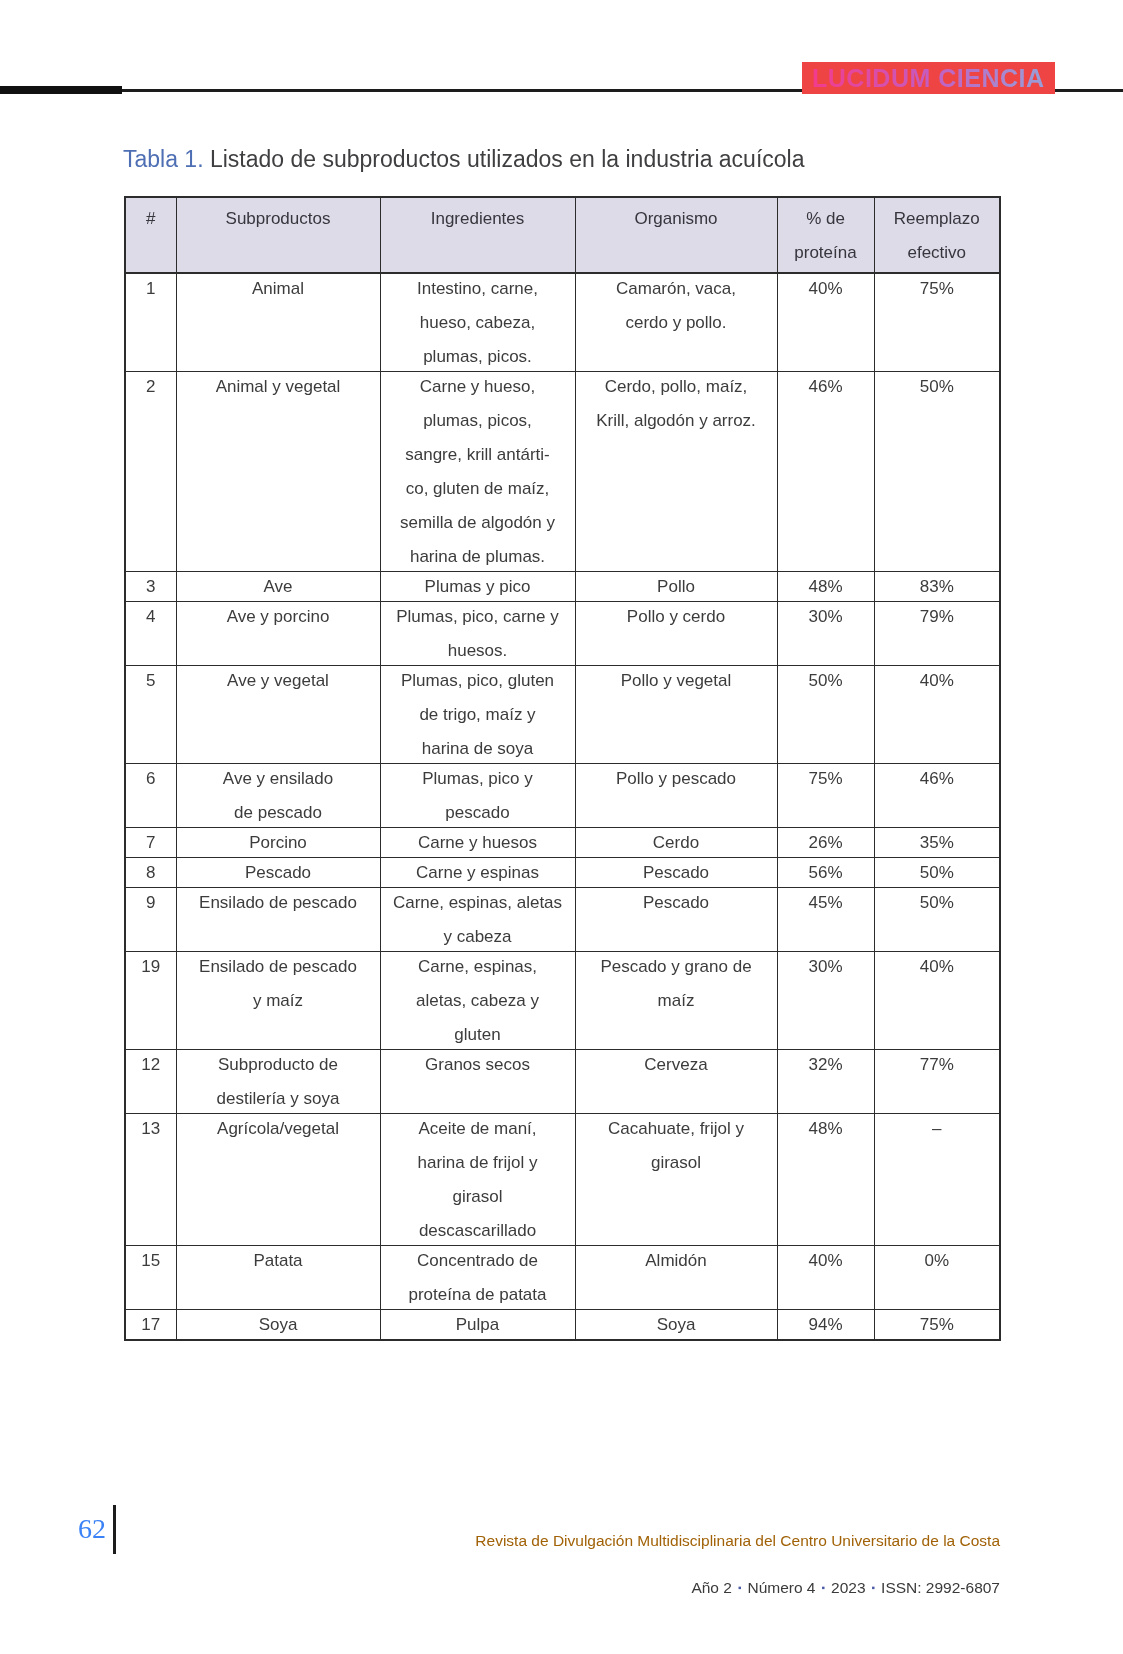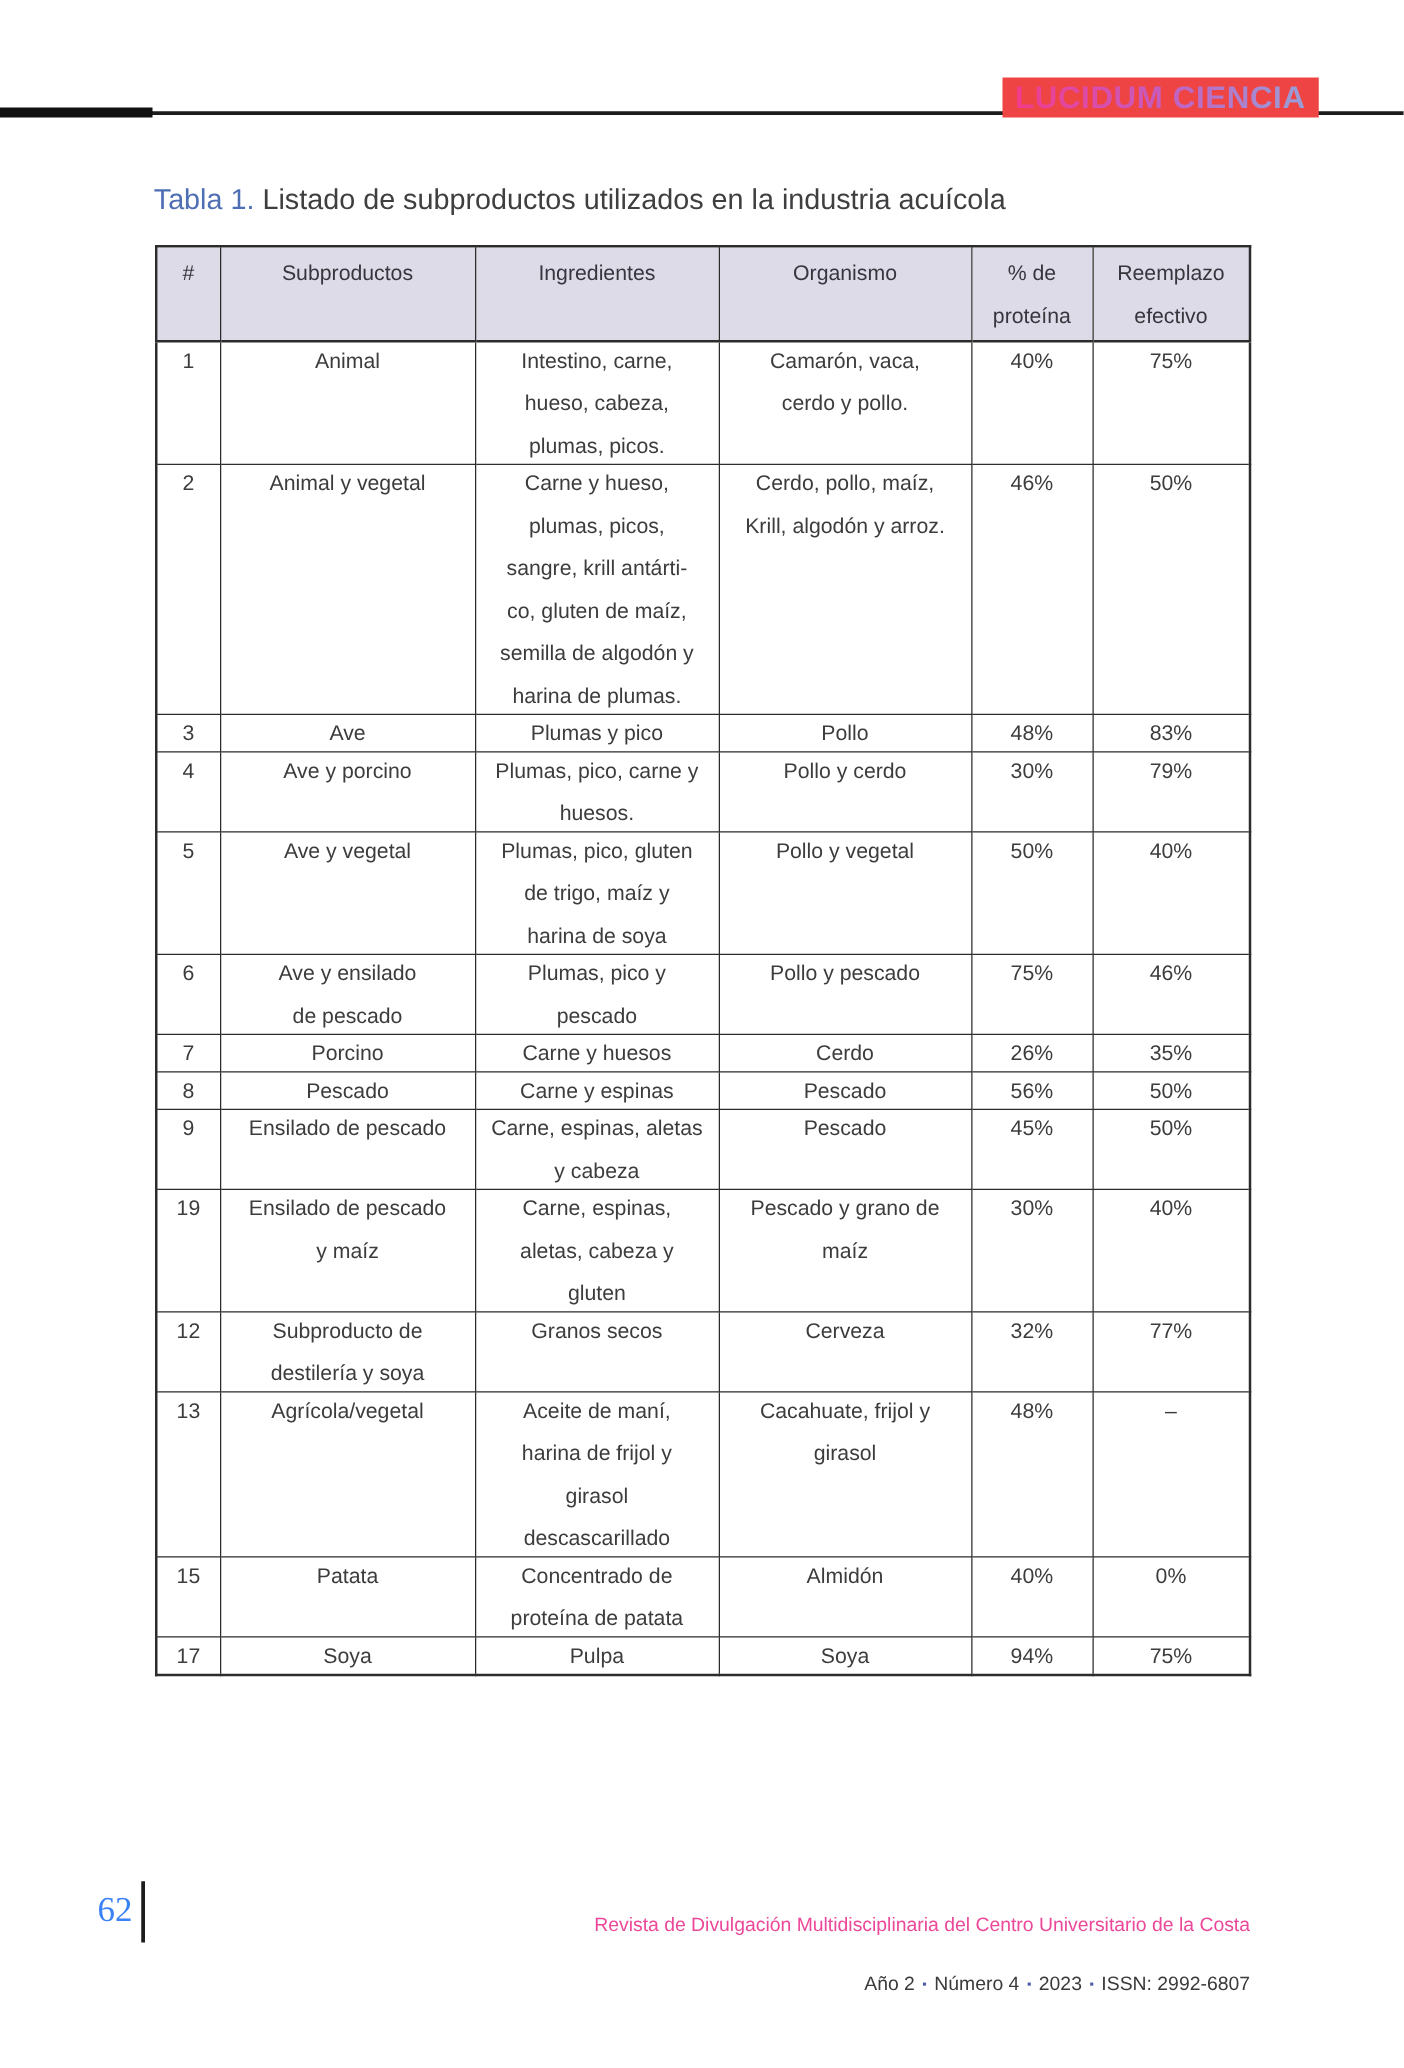--- a/index.html
+++ b/index.html
@@ -47,21 +47,21 @@
     font-size:28px;color:#3b82f6;
   }
   .page-num-bar{position:absolute;left:113px;top:1505px;width:3px;height:49px;background:#1c1c1c;}
   .footer-meta{
     position:absolute;right:123px;top:1579px;text-align:center;
     font-size:15.5px;color:#3a3a3a;white-space:nowrap;
   }
   .footer-meta .bullet{font-size:10px;vertical-align:2px;margin:0 6px;}
   .footer-journal{
     position:absolute;right:123px;top:1532px;text-align:right;
-    font-size:15.5px;color:#ec4899;white-space:nowrap;
+    font-size:15.5px;color:#a16207;white-space:nowrap;
   }
 </style>
 </head>
 <body>
 
 <div class="top-rule-thin"></div>
 <div class="top-rule-thick"></div>
 <div class="logo-box" style="background: #ef4444;">
   <span class="logo-text" id="logo-text" style="background-image: linear-gradient(90deg, rgb(242, 59, 141), rgb(197, 92, 192), rgb(151, 160, 216));">LUCIDUM CIENCIA</span>
 </div>

